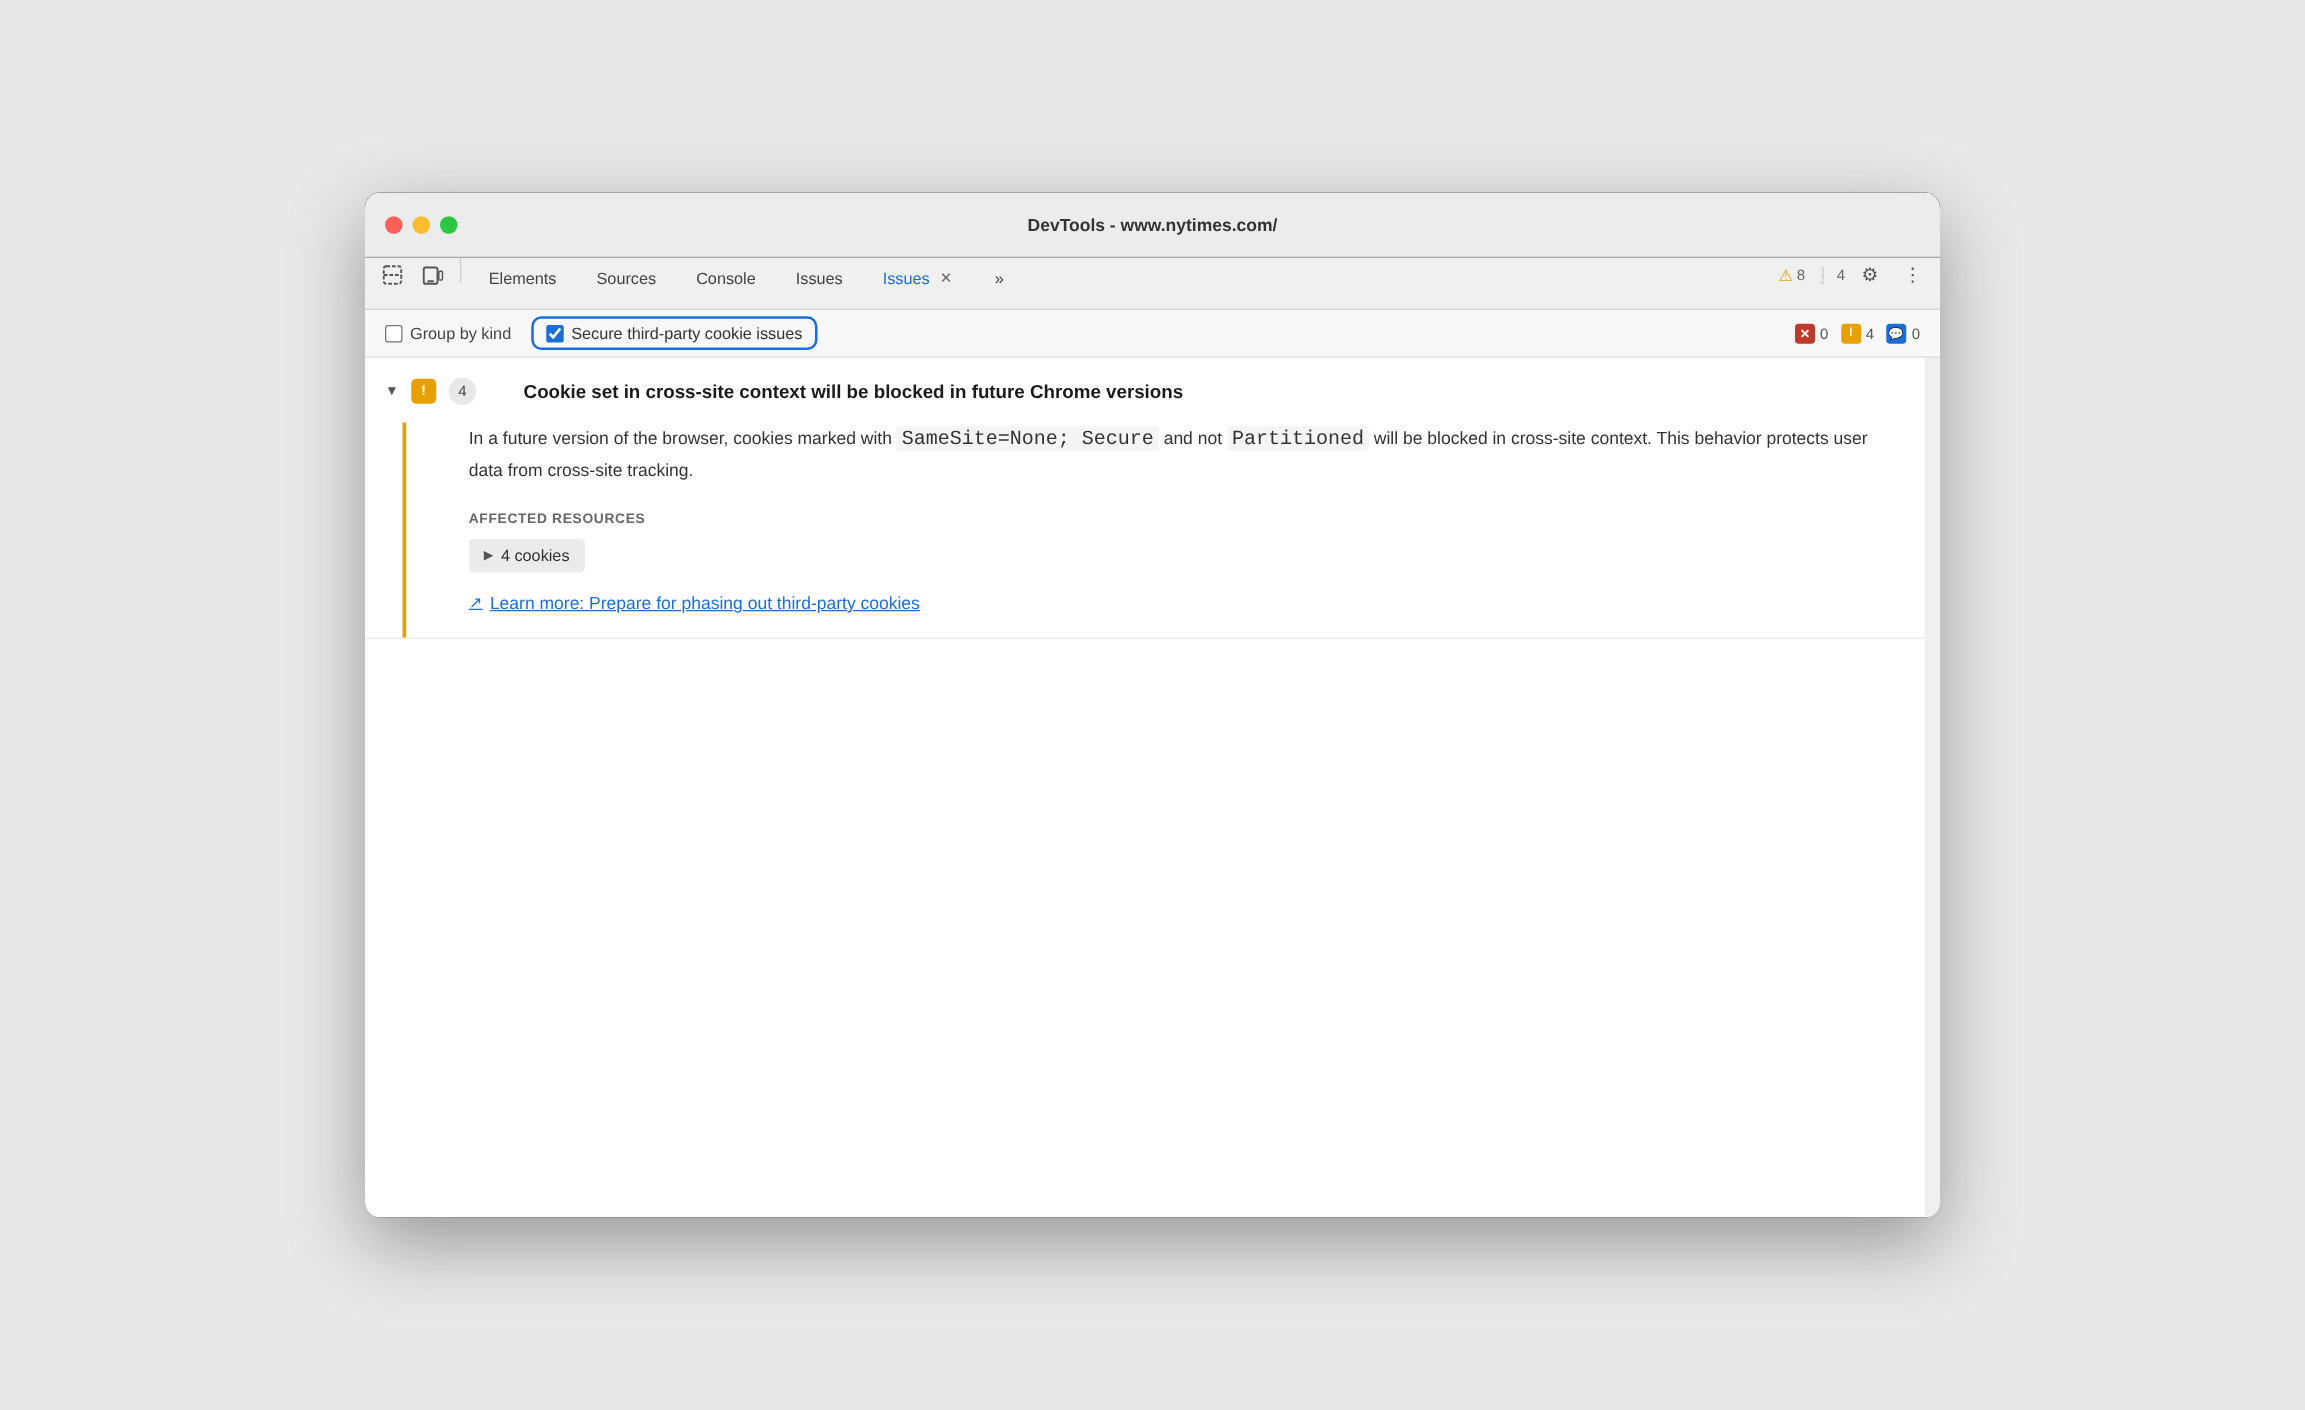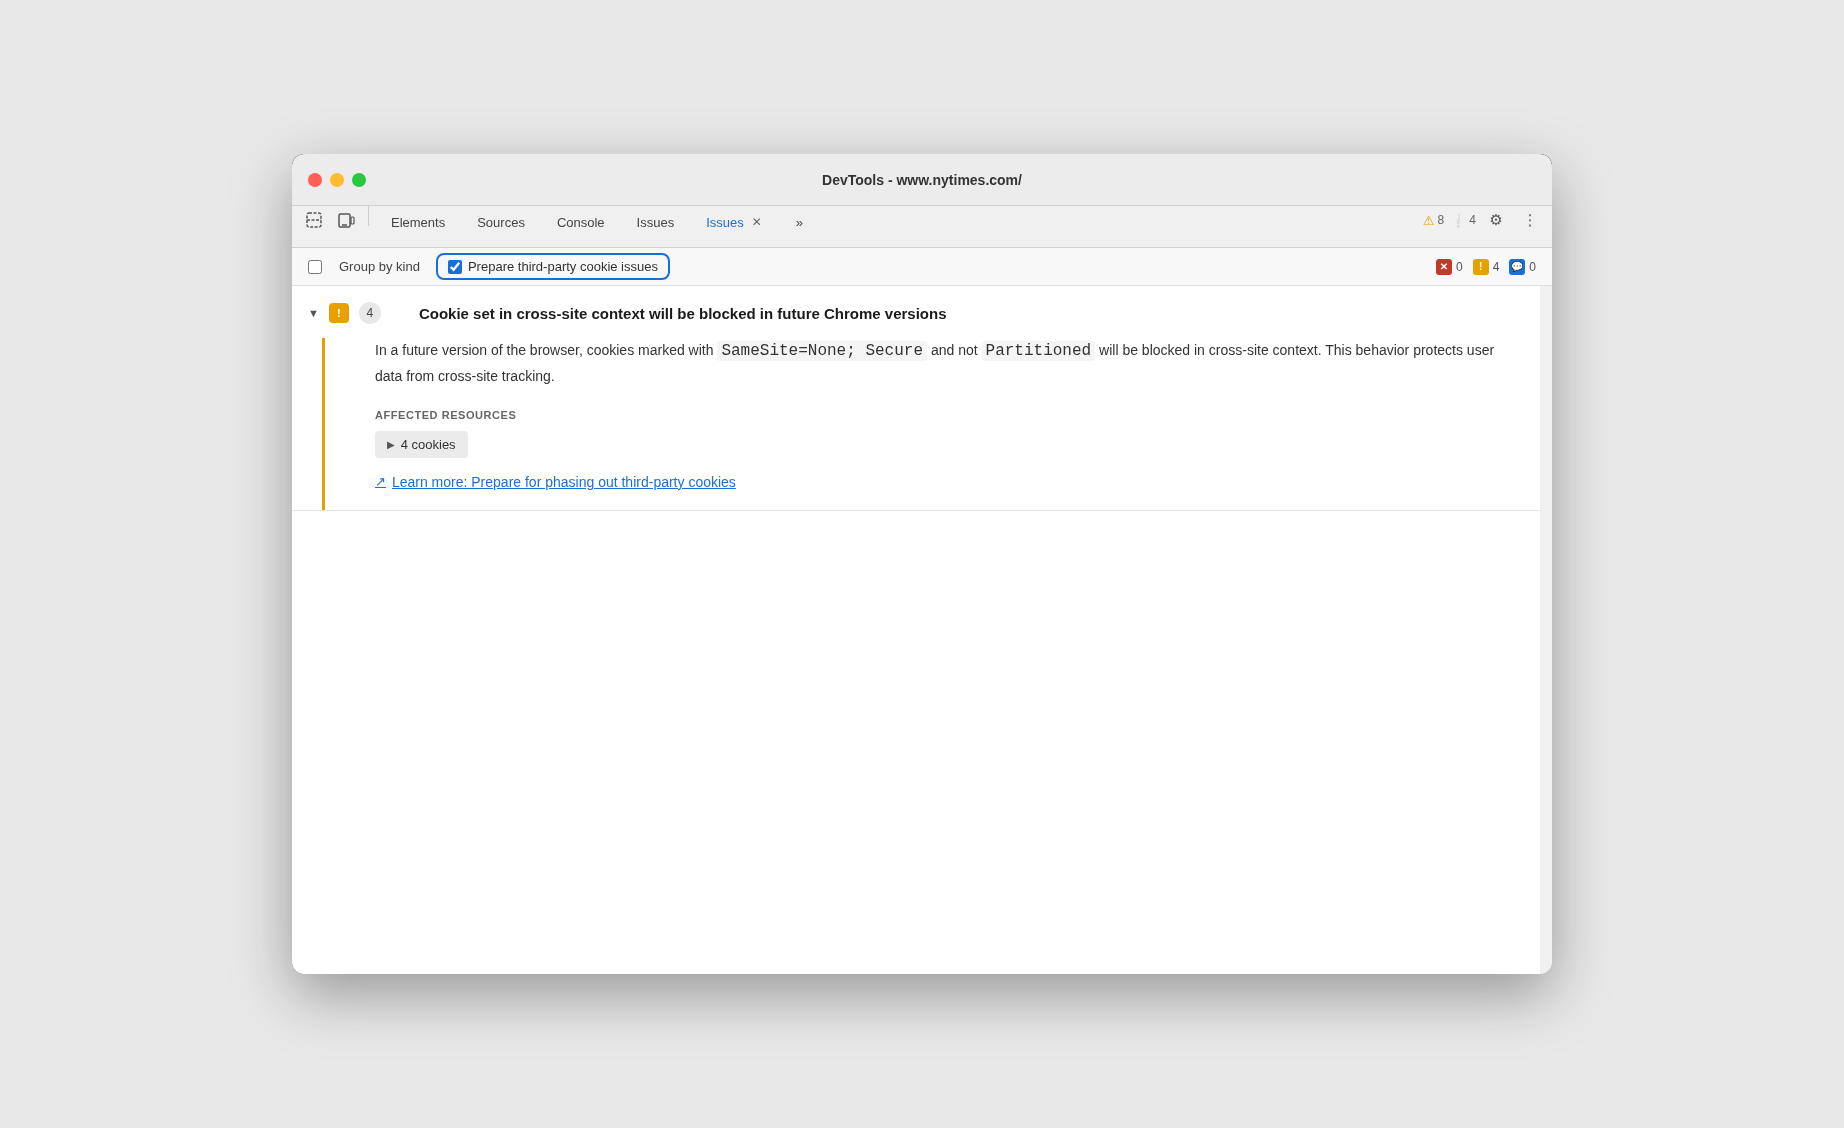--- a/index.html
+++ b/index.html
@@ -143,21 +143,21 @@
       height: 38px;
       display: flex;
       align-items: center;
       padding: 0 16px;
       gap: 16px;
       flex-shrink: 0;
     }
     .filter-group-kind {
       display: flex;
       align-items: center;
-      gap: 17px;
+      gap: 6px;
       font-size: 13px;
       color: #444;
     }
     .filter-group-kind input[type="checkbox"] {
       width: 14px;
       height: 14px;
       cursor: pointer;
     }
     .include-third-party {
       display: flex;
@@ -414,21 +414,21 @@
     </div>
   </div>
 
   <div class="filterbar">
     <label class="filter-group-kind">
       <input type="checkbox" style="">
       <span>Group by kind</span>
     </label>
     <div class="include-third-party">
       <input type="checkbox" checked="" style="">
-      <span>Prepare third-party cookie issues</span>
+      <span>Secure third-party cookie issues</span>
     </div>
     <div class="filter-right">
       <div class="filter-badge">
         <span class="badge-icon-red">✕</span>
         <span>0</span>
       </div>
       <div class="filter-badge">
         <span class="badge-icon-orange">!</span>
         <span>4</span>
       </div>

